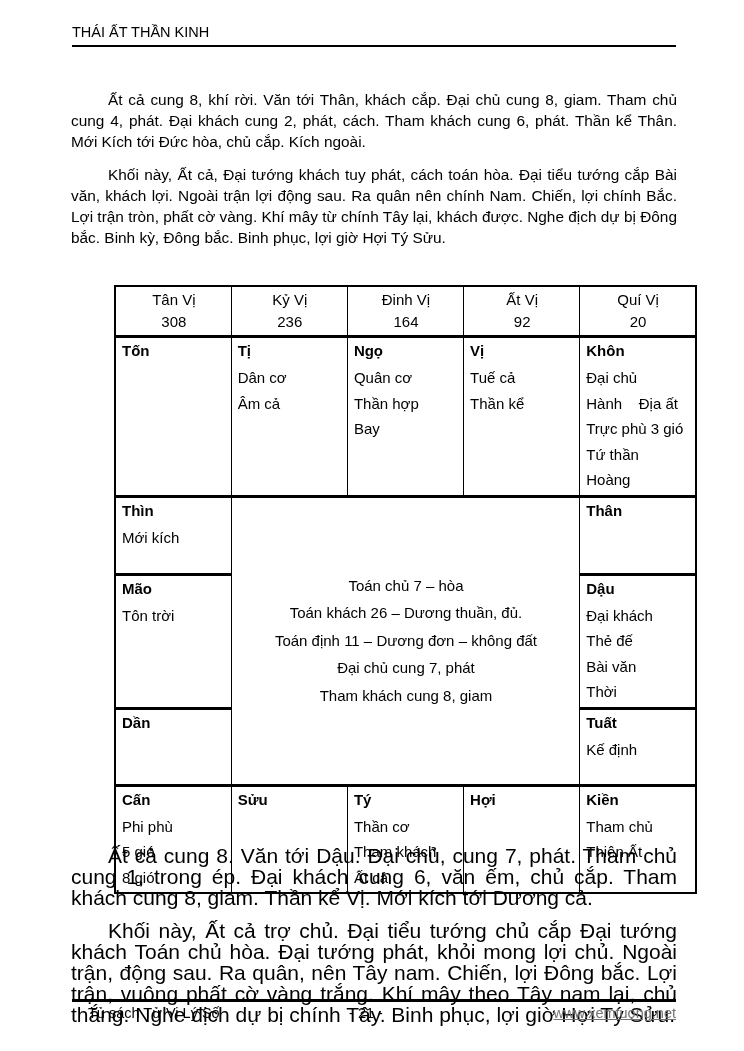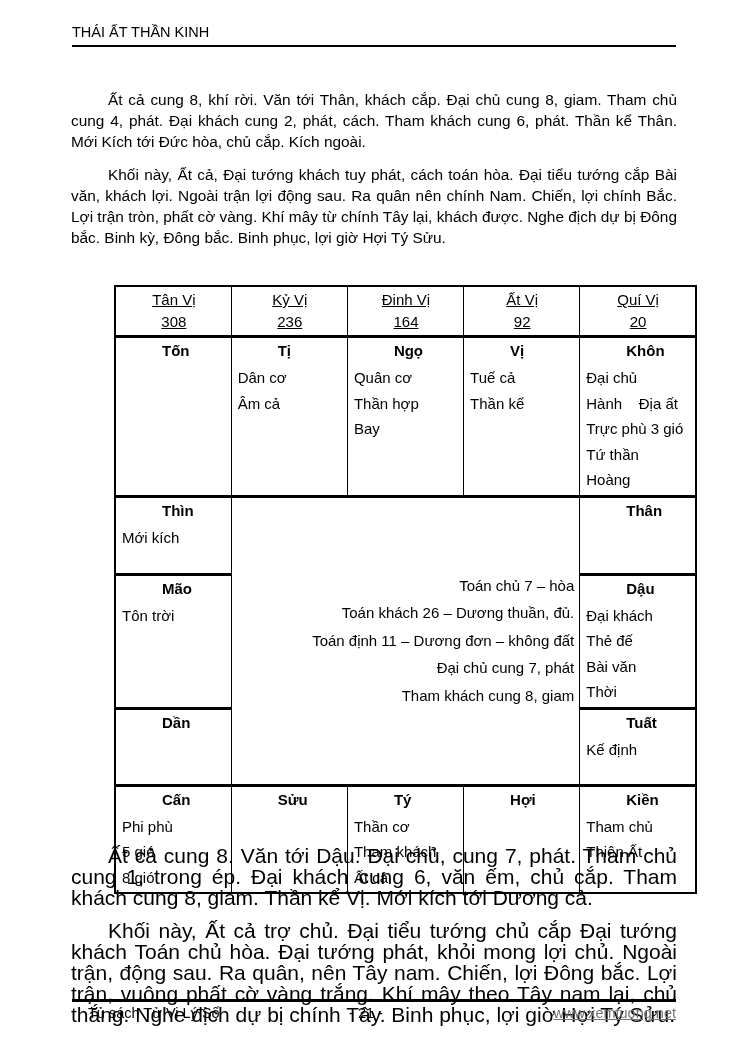--- a/index.html
+++ b/index.html
@@ -42,24 +42,24 @@
   .chart-table col { width: 116.2px; }
   .chart-table td {
     border: 1px solid #000;
     vertical-align: top;
     padding: 2px 5px 2px 6px;
     overflow: hidden;
   }
   .chart-table { border: 2px solid #000; }
   .bt3 { border-top: 3px solid #000 !important; }
   .vr-cell { text-align: center; padding: 2px; }
-  .vr-label, .vr-value { line-height: 22px; text-decoration: underline; }
-  .cell-title { font-weight: bold; line-height: 21px; margin-bottom: 4px; margin-left: 40px; }
+  .vr-label, .vr-value { line-height: 22px; }
+  .cell-title { font-weight: bold; line-height: 21px; margin-bottom: 4px; }
   .cell-line { line-height: 25.5px; white-space: pre-wrap; }
-  .center-cell { vertical-align: middle !important; text-align: right; }
+  .center-cell { vertical-align: middle !important; text-align: center; }
   .center-line { line-height: 27.5px; white-space: pre-wrap; }
   
   .footer-rule {
     position: absolute; top: 999px; left: 72px; right: 68px;
     height: 3px; background: #000;
   }
   .page-footer {
     position: absolute; top: 1005px; left: 72px; right: 68px;
     font-size: 14.5px; line-height: 17px;
   }

